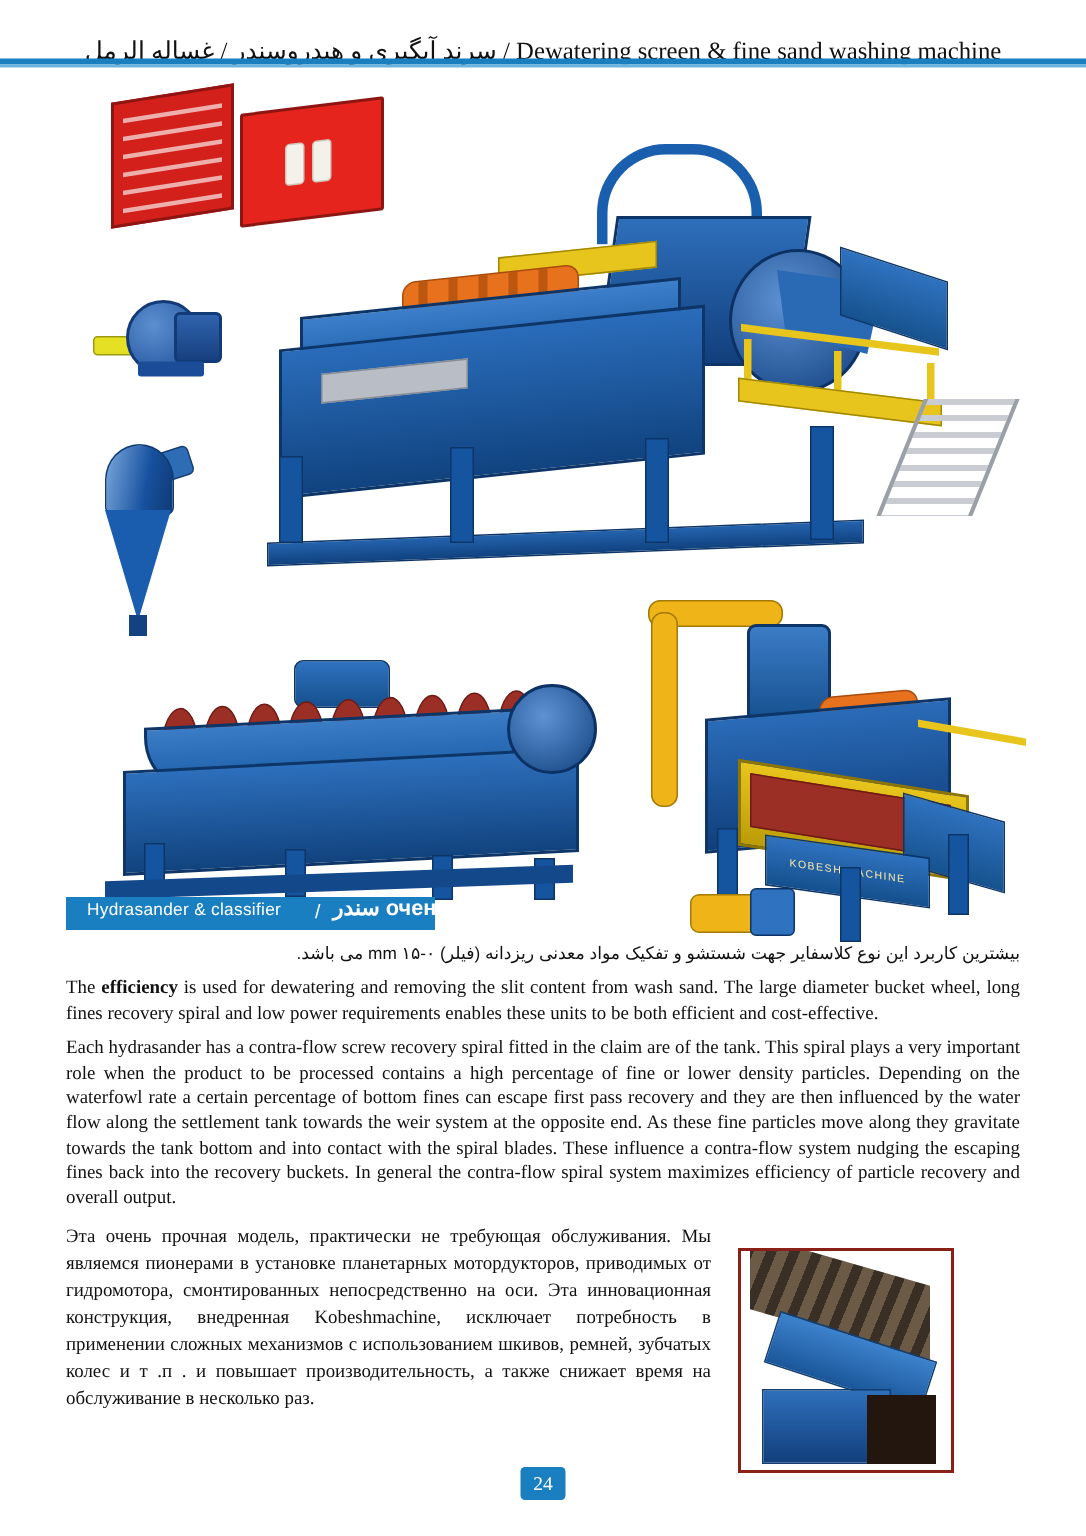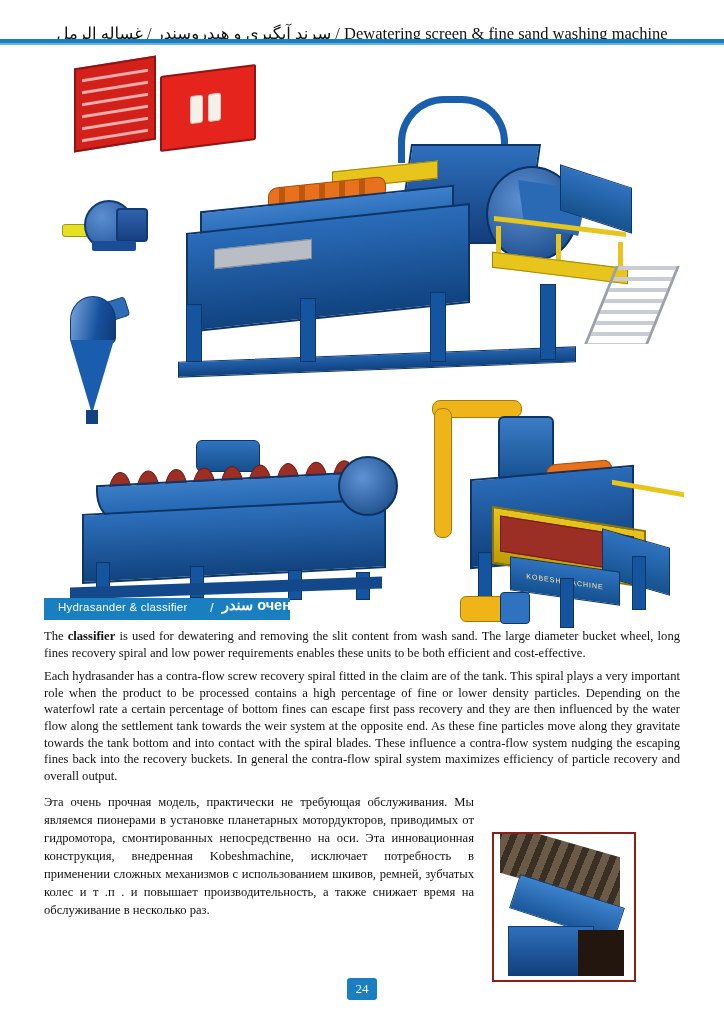--- a/index.html
+++ b/index.html
@@ -544,21 +544,22 @@
   <div class="shape sp-pump"></div>
   <div class="shape sp-pump2"></div>
 </div>
 
 <div class="caption-bar"></div>
 <div class="caption-en">Hydrasander &amp; classifier</div>
 <div class="caption-sep">/</div>
 <div class="caption-fa">очень سندر</div>
 
 <div class="text-area">
-  <p class="en">The <b>classifier</b> is used for dewatering and removing the slit content from wash sand. The large diameter bucket wheel, long fines recovery spiral and low power requirements enables these units to be both efficient and cost-effective.</p>
+  <p class="fa-line">بیشترین کاربرد این نوع کلاسفایر جهت شستشو و تفکیک مواد معدنی ریزدانه (فیلر) mm ۱۵-۰  می باشد.</p>
+  <p class="en">The <b>efficiency</b> is used for dewatering and removing the slit content from wash sand. The large diameter bucket wheel, long fines recovery spiral and low power requirements enables these units to be both efficient and cost-effective.</p>
   <p class="en">Each hydrasander has a contra-flow screw recovery spiral fitted in the claim are of the tank. This spiral plays a very important role when the product to be processed contains a high percentage of fine or lower density particles. Depending on the waterfowl rate a certain percentage of bottom fines can escape first pass recovery and they are then influenced by the water flow along the settlement tank towards the weir system at the opposite end. As these fine particles move along they gravitate towards the tank bottom and into contact with the spiral blades. These influence a contra-flow system nudging the escaping fines back into the recovery buckets. In general the contra-flow spiral system maximizes efficiency of particle recovery and overall output.</p>
   <div class="ru-wrap">
     <p class="ru">Эта очень прочная модель, практически не требующая обслуживания. Мы являемся пионерами в установке планетарных мотордукторов, приводимых от гидромотора, смонтированных непосредственно на оси. Эта инновационная конструкция, внедренная Kobeshmachine, исключает потребность в применении сложных механизмов с использованием шкивов, ремней, зубчатых колес и т .п . и повышает производительность, а также снижает время на обслуживание в несколько раз.</p>
   </div>
 </div>
 
 <div class="inset">
   <div class="ramp"></div>
   <div class="blue-bar"></div>
   <div class="blue-box"></div>

